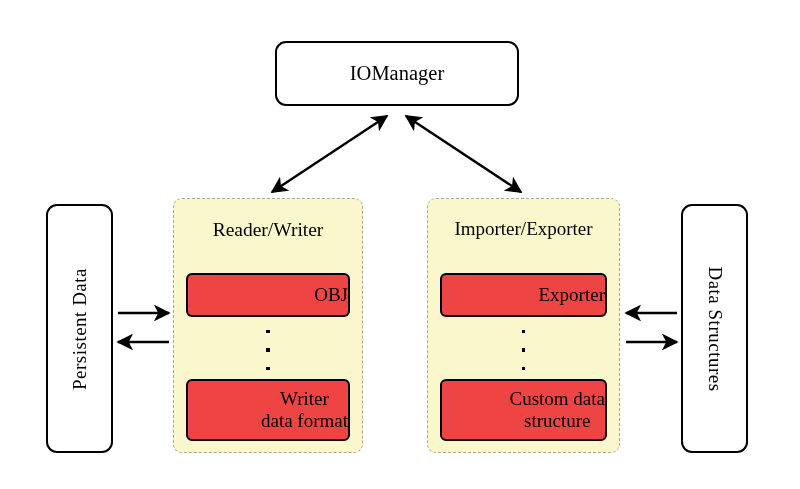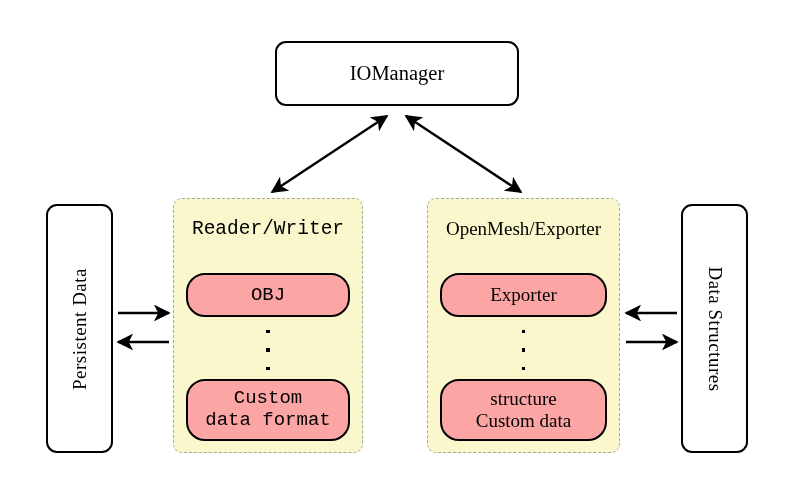--- a/index.html
+++ b/index.html
@@ -42,23 +42,24 @@
   }
 
   .node-plain {
     background: #ffffff;
     border: 2.6px solid #000000;
     border-radius: 11px;
     font-family: Liberation Serif, serif;
   }
 
   .node-inner {
-    background: #fca5a5;
+    background: #ef4444;
     border: 2.6px solid #000000;
-    border-radius: 19px;
+    border-radius: 6px;
+    justify-content: flex-end;
   }
 
   .group-box {
     position: absolute;
     box-sizing: border-box;
     background: #fbf7cd;
     border: 1.6px dashed #a8a89a;
     border-radius: 9px;
   }
 
@@ -95,21 +96,20 @@
     transform: rotate(90deg);
     white-space: nowrap;
     letter-spacing: 0.5px;
   }
 
   #reader-writer-group {
     left: 173px;
     top: 198px;
     width: 190px;
     height: 255px;
-    font-family: Liberation Mono, monospace;
   }
 
   #importer-exporter-group {
     left: 427px;
     top: 198px;
     width: 193px;
     height: 255px;
   }
 
   .group-title {
@@ -207,43 +207,43 @@
     </div>
 
     <div class="ellipsis-dots">
       <span></span>
       <span></span>
       <span></span>
     </div>
 
     <div class="node node-inner slot-bottom">
       <div>
-        <div>Custom</div>
+        <div>Writer</div>
         <div>data format</div>
       </div>
     </div>
   </div>
 
   <div class="group-box" id="importer-exporter-group">
-    <div class="group-title">OpenMesh/Exporter</div>
+    <div class="group-title">Importer/Exporter</div>
 
     <div class="node node-inner slot-top">
       <span>Exporter</span>
     </div>
 
     <div class="ellipsis-dots">
       <span></span>
       <span></span>
       <span></span>
     </div>
 
     <div class="node node-inner slot-bottom">
       <div>
+        <div>Custom data</div>
         <div>structure</div>
-        <div>Custom data</div>
       </div>
     </div>
   </div>
 
   <div class="node node-plain" id="data-structures-node">
     <span class="vtext">Data Structures</span>
   </div>
 
 </div>
 

